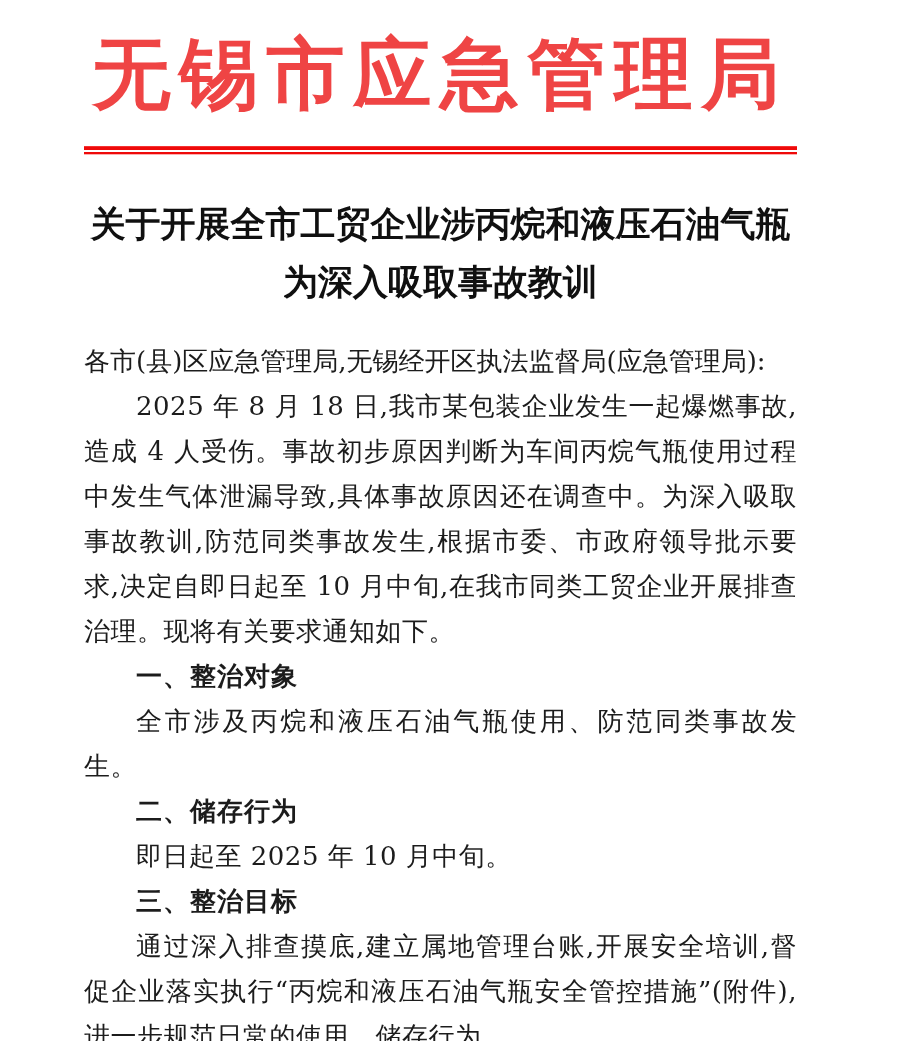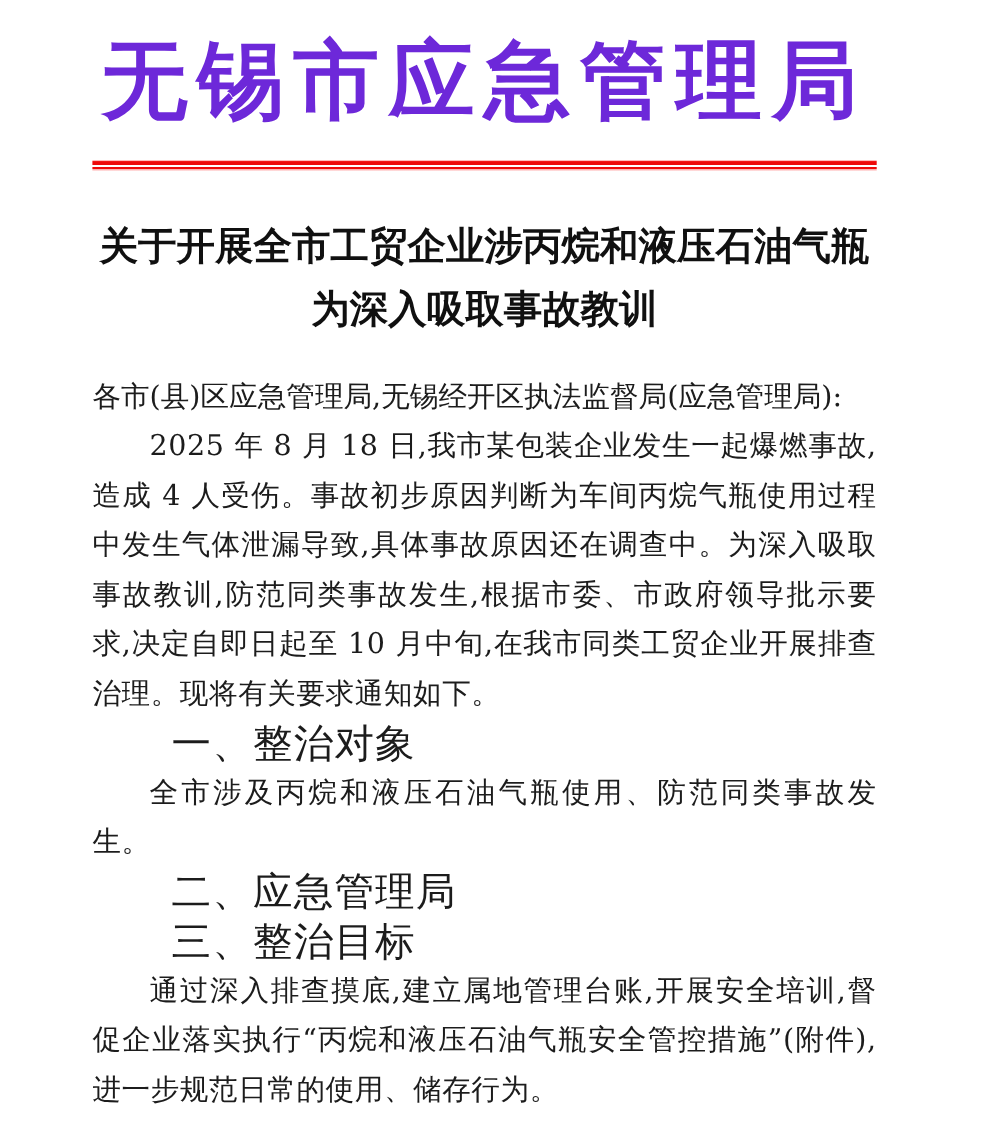--- a/index.html
+++ b/index.html
@@ -16,21 +16,21 @@
     font-family: "DejaVu Serif", "Liberation Serif", serif;
   }
   .content {
     width: 713px;
     margin-left: 84px;
   }
   
   .org-name {
     margin-top: 22px;
     text-align: center;
-    color: #6d28d9;
+    color: #ef4444;
     font-family: "DejaVu Serif", "Liberation Serif", serif;
     font-weight: bold;
     font-size: 78px;
     line-height: 104px;
     letter-spacing: 9px;
     white-space: nowrap;
   }
   
   .red-rule {
     margin-top: 20px;
@@ -67,22 +67,22 @@
   .salutation {
     white-space: nowrap;
     letter-spacing: 0;
   }
   .para {
     text-indent: 2em;
   }
   .heading {
     text-indent: 2em;
     font-family: "DejaVu Sans", "Liberation Sans", sans-serif;
-    font-weight: normal;
-    font-size: 36px;
+    font-weight: bold;
+    font-size: 26px;
     letter-spacing: 1px;
   }
 </style>
 </head>
 <body>
 
 <div class="page">
   <div class="content">
 
     <div class="org-name">无锡市应急管理局</div>
@@ -92,19 +92,20 @@
     <div class="doc-title">
       <div>关于开展全市工贸企业涉丙烷和液压石油气瓶</div>
       <div>为深入吸取事故教训</div>
     </div>
 
     <div class="body-text">
       <div class="salutation">各市(县)区应急管理局,无锡经开区执法监督局(应急管理局):</div>
       <div class="para">2025 年 8 月 18 日,我市某包装企业发生一起爆燃事故,造成 4 人受伤。事故初步原因判断为车间丙烷气瓶使用过程中发生气体泄漏导致,具体事故原因还在调查中。为深入吸取事故教训,防范同类事故发生,根据市委、市政府领导批示要求,决定自即日起至 10 月中旬,在我市同类工贸企业开展排查治理。现将有关要求通知如下。</div>
       <div class="heading">一、整治对象</div>
       <div class="para">全市涉及丙烷和液压石油气瓶使用、防范同类事故发生。</div>
-      <div class="heading">二、应急管理局</div>
+      <div class="heading">二、储存行为</div>
+      <div class="para">即日起至 2025 年 10 月中旬。</div>
       <div class="heading">三、整治目标</div>
       <div class="para">通过深入排查摸底,建立属地管理台账,开展安全培训,督促企业落实执行“丙烷和液压石油气瓶安全管控措施”(附件),进一步规范日常的使用、储存行为。</div>
     </div>
 
   </div>
 </div>
 
 </body></html>

